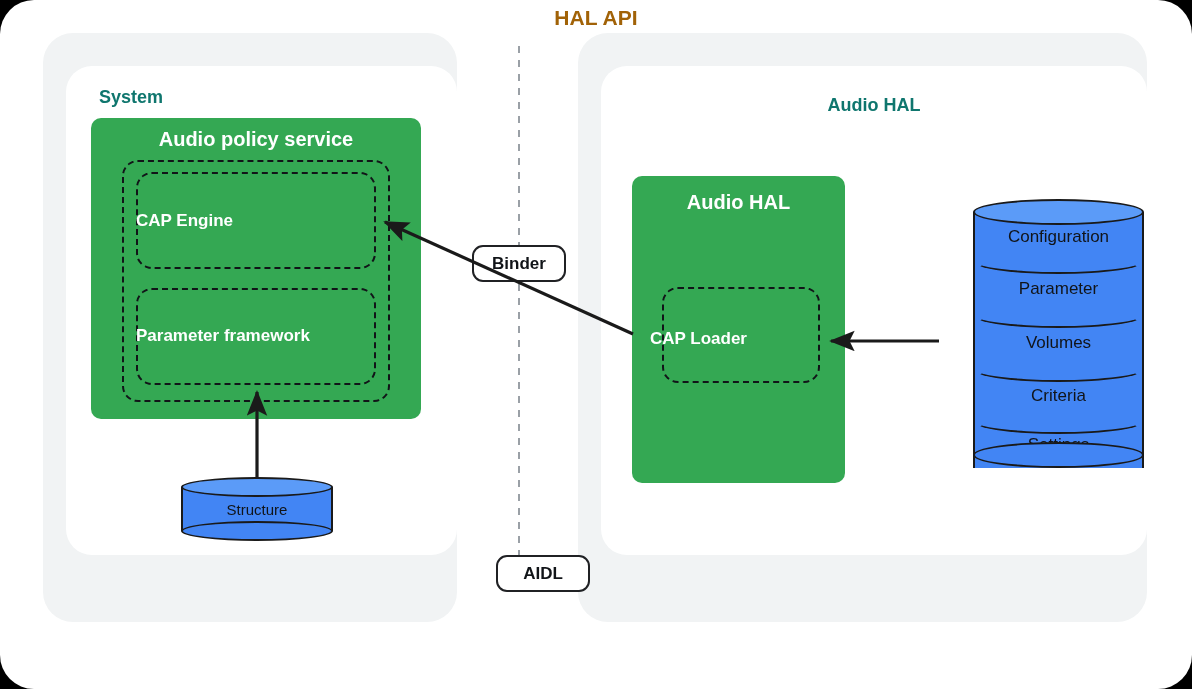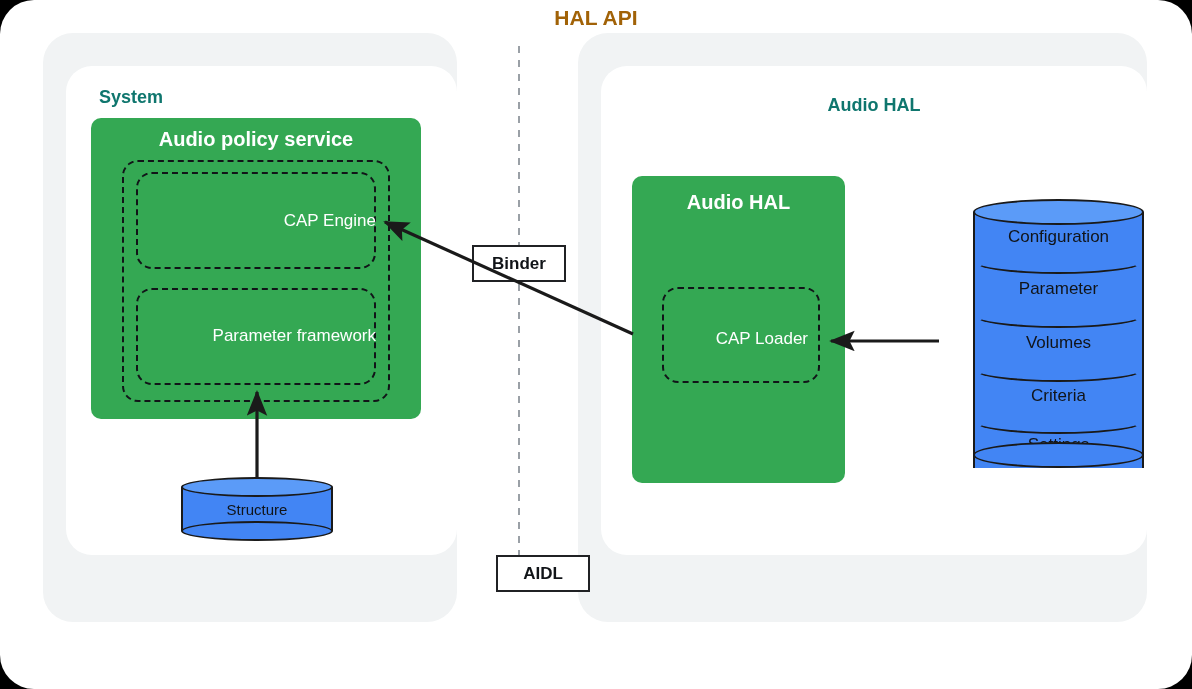--- a/index.html
+++ b/index.html
@@ -73,39 +73,39 @@
     border-radius:16px;
     box-sizing:border-box;
   }
   #dashed-outer-apf{left:122px;top:160px;width:268px;height:242px;}
   #dashed-cap-engine{left:136px;top:172px;width:240px;height:97px;}
   #dashed-param-framework{left:136px;top:288px;width:240px;height:97px;}
   #dashed-cap-loader{left:662px;top:287px;width:158px;height:96px;}
 
   .dashed-label{
     position:absolute;
-    color:#ffffff;font-weight:normal;font-size:17px;
-    text-align:right;white-space:nowrap;
+    color:#ffffff;font-weight:bold;font-size:17px;
+    text-align:left;white-space:nowrap;
   }
   #label-cap-engine{left:136px;top:211px;width:240px;}
   #label-param-framework{left:136px;top:326px;width:240px;}
   #label-cap-loader{left:650px;top:329px;width:158px;}
 
   
   #divider-line{
     position:absolute;left:518px;top:46px;
     width:2px;height:513px;
     background:repeating-linear-gradient(to bottom,
       #9AA0A6 0px,#9AA0A6 7px,rgba(0,0,0,0) 7px,rgba(0,0,0,0) 14px);
   }
   .protocol-pill{
     position:absolute;
     background:#ffffff;
     border:2px solid #202124;
-    border-radius:0;
+    border-radius:11px;
     color:#111418;font-weight:bold;font-size:17px;
     text-align:center;
     box-sizing:border-box;
     display:flex;align-items:center;justify-content:center;
   }
   #pill-binder{left:472px;top:245px;width:94px;height:37px;}
   #pill-aidl{left:472px;top:555px;width:94px;height:37px;margin-left:24px;}
 
   
   .cylinder{position:absolute;}

